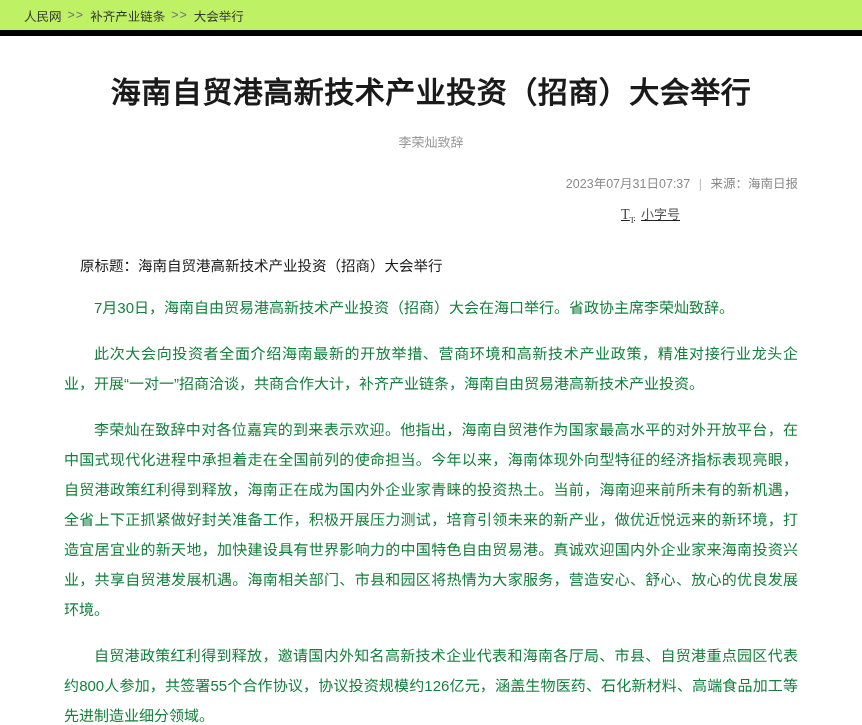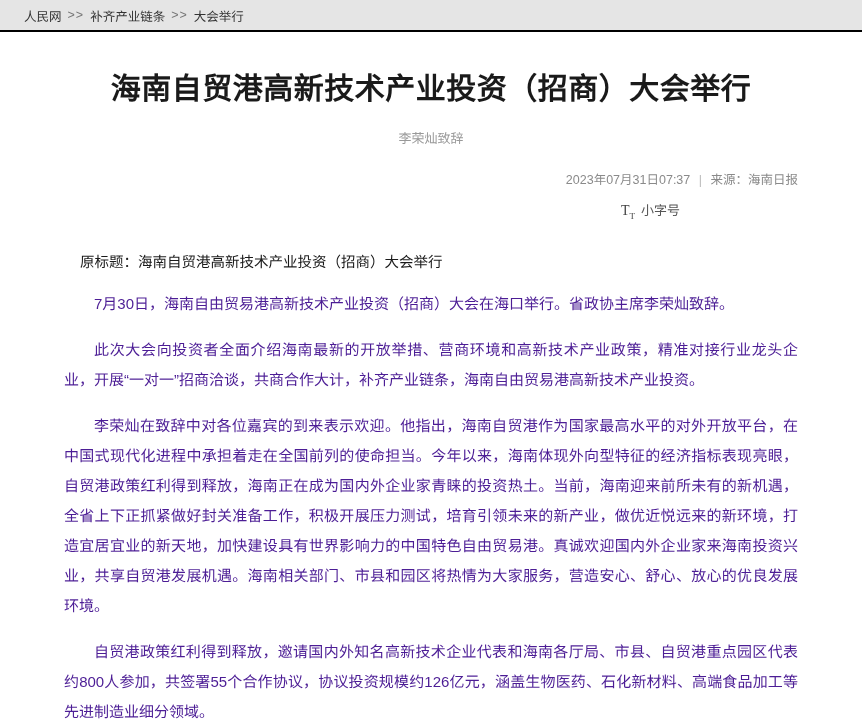--- a/index.html
+++ b/index.html
@@ -21,22 +21,22 @@
     background: #fff;
   }
   
   .breadcrumb {
     height: 30px;
     display: flex;
     align-items: center;
     padding: 0 0 0 24px;
     font-size: 12.5px;
     color: #444;
-    background: #e5e5e5;
-    border-bottom: 2px solid #000000;
+    background: #bef264;
+    border-bottom: 6px solid #000000;
   }
   .breadcrumb .crumb {
     color: #333;
     text-decoration: none;
     white-space: nowrap;
   }
   .breadcrumb .sep {
     margin: 0 6px;
     color: #777;
     white-space: nowrap;
@@ -69,20 +69,21 @@
     color: #8a8a8a;
   }
   .meta .sep-bar { margin: 0 5px; color: #bbb; }
   
   .fontsize-bar {
     display: flex;
     justify-content: flex-end;
     align-items: center;
     margin-top: 12px;
     padding-right: 118px;
+    text-decoration: underline;
   }
   .fontsize-btn {
     display: inline-flex;
     align-items: baseline;
     gap: 6px;
     font-size: 13px;
     color: #555;
     cursor: pointer;
     user-select: none;
   }
@@ -101,21 +102,21 @@
     color: #1a1a1a;
     line-height: 1.8;
   }
   .body-text {
     margin-top: 14px;
   }
   .body-text p {
     margin: 0 0 16px 0;
     font-size: 15px;
     line-height: 2.0;
-    color: #4c1d95;
+    color: #15803d;
     text-indent: 2em;
     text-align: justify;
   }
 </style>
 </head>
 <body>
 
 <div class="page">
 
   <nav class="breadcrumb">

